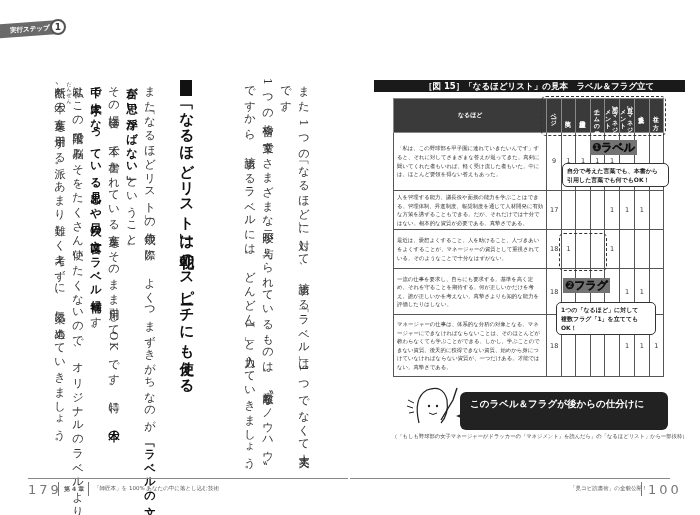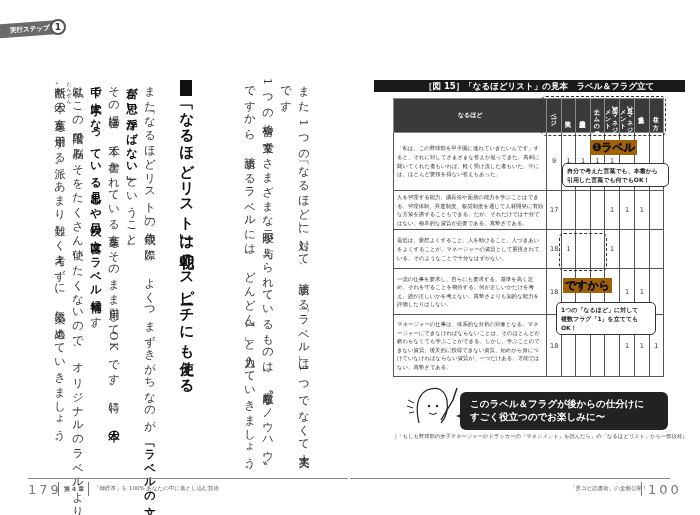--- a/index.html
+++ b/index.html
@@ -26,21 +26,21 @@
     font-family:"DejaVu Sans", sans-serif; font-size:8.5px; font-weight:bold; line-height:12px; padding-left:50px; }
   table.naruhodo { position:absolute; left:393px; top:98px; width:271px; border-collapse:collapse; font-family:"DejaVu Sans", sans-serif; }
   table.naruhodo th { background:#3a3a3a; color:#fff; font-size:6px; font-weight:bold; border:1px solid #888; height:34px; }
   table.naruhodo th.vert { writing-mode:vertical-rl; width:14.5px; padding:2px 0; line-height:7px; }
   table.naruhodo td { border:1px solid #555; font-size:5.4px; line-height:8.6px; color:#333; }
   table.naruhodo td.quote { width:155px; padding:2px 3px; }
   table.naruhodo td.num { text-align:center; font-size:6.5px; }
   .label-frame { position:absolute; left:541px; top:96px; width:125px; height:40px; border:1.5px dashed #333; border-radius:5px; pointer-events:none; }
   .flag-frame { position:absolute; left:559px; top:233px; width:48px; height:38px; border:1.5px dashed #333; border-radius:5px; pointer-events:none; }
   .callout-title { position:absolute; font-family:"DejaVu Sans", sans-serif; font-weight:bold; font-size:11px; color:#111;
-    background:#a16207; padding:0 2px; -webkit-text-stroke:0.3px #111; }
+    background:#737373; padding:0 2px; -webkit-text-stroke:0.3px #111; }
   .callout-box { position:absolute; background:#fff; border:1.2px solid #333; border-radius:5px; font-family:"DejaVu Sans", sans-serif;
     font-size:6px; font-weight:bold; line-height:9px; padding:2px 4px; color:#222; }
 
   
   .speech { position:absolute; left:460px; top:392px; width:208px; height:38px; background:#222; color:#fff; border-radius:6px;
     font-family:"DejaVu Sans", sans-serif; font-weight:bold; font-size:9.5px; line-height:13px; padding:5px 0 0 10px; }
   .speech-tail { position:absolute; left:456px; top:410px; width:0; height:0; border-top:6px solid transparent; border-bottom:6px solid transparent; border-right:15px solid #222; }
   .caption { position:absolute; left:392px; top:433px; font-family:"DejaVu Sans", sans-serif; font-size:5.3px; color:#444; white-space:nowrap; }
 
   
@@ -158,39 +158,38 @@
 
 <div class="label-frame"></div>
 <div class="flag-frame"></div>
 
 <div class="callout-title" style="left:590px; top:140px;">❶ラベル</div>
 <div class="callout-box" style="left:562px; top:163px; width:107px;">
   <div>自分で考えた言葉でも、本書から</div>
   <div>引用した言葉でも何でもOK！</div>
 </div>
 
-<div class="callout-title" style="left:563px; top:278px;">ですから</div>
+<div class="callout-title" style="left:563px; top:278px;">❷フラグ</div>
 <div class="callout-box" style="left:556px; top:302px; width:100px;">
   <div>1つの「なるほど」に対して</div>
   <div>複数フラグ「1」を立ててもOK！</div>
 </div>
 
 <svg style="position:absolute; left:405px; top:378px;" width="60" height="55">
   <path d="M14 45 Q8 20 22 12 Q38 6 42 22 Q44 36 36 45" fill="#fff" stroke="#222" stroke-width="1.2"></path>
   <circle cx="24" cy="28" r="1.2" fill="#222"></circle>
     <circle cx="32" cy="28" r="1.2" fill="#222"></circle>
   <path d="M24 35 Q28 38 32 35" fill="none" stroke="#222" stroke-width="1"></path>
   <path d="M36 42 L48 22 L52 10" fill="none" stroke="#222" stroke-width="1.4"></path>
   <path d="M2 28 L8 30 M3 22 L9 25 M4 35 L9 34" stroke="#222" stroke-width="1"></path>
 </svg>
 
 <div class="speech-tail"></div>
 <div class="speech">
   <div>このラベル＆フラグが後からの仕分けに</div>
-  <div>すごく役立つのでお楽しみに〜</div>
 </div>
 
 <div class="caption">（『もしも野球部の女子マネージャーがドラッカーの『マネジメント』を読んだら』の「なるほどリスト」から一部抜粋）</div>
 
 <div class="rule" style="left:28px; width:320px;"></div>
 <div class="rule" style="left:350px; width:320px;"></div>
 
 <div class="footer pageno" style="left:28px; top:482px;">179</div>
 <div class="vsep" style="left:58px;"></div>
 <div class="footer" style="left:64px; font-weight:bold;">第 4 章</div>

